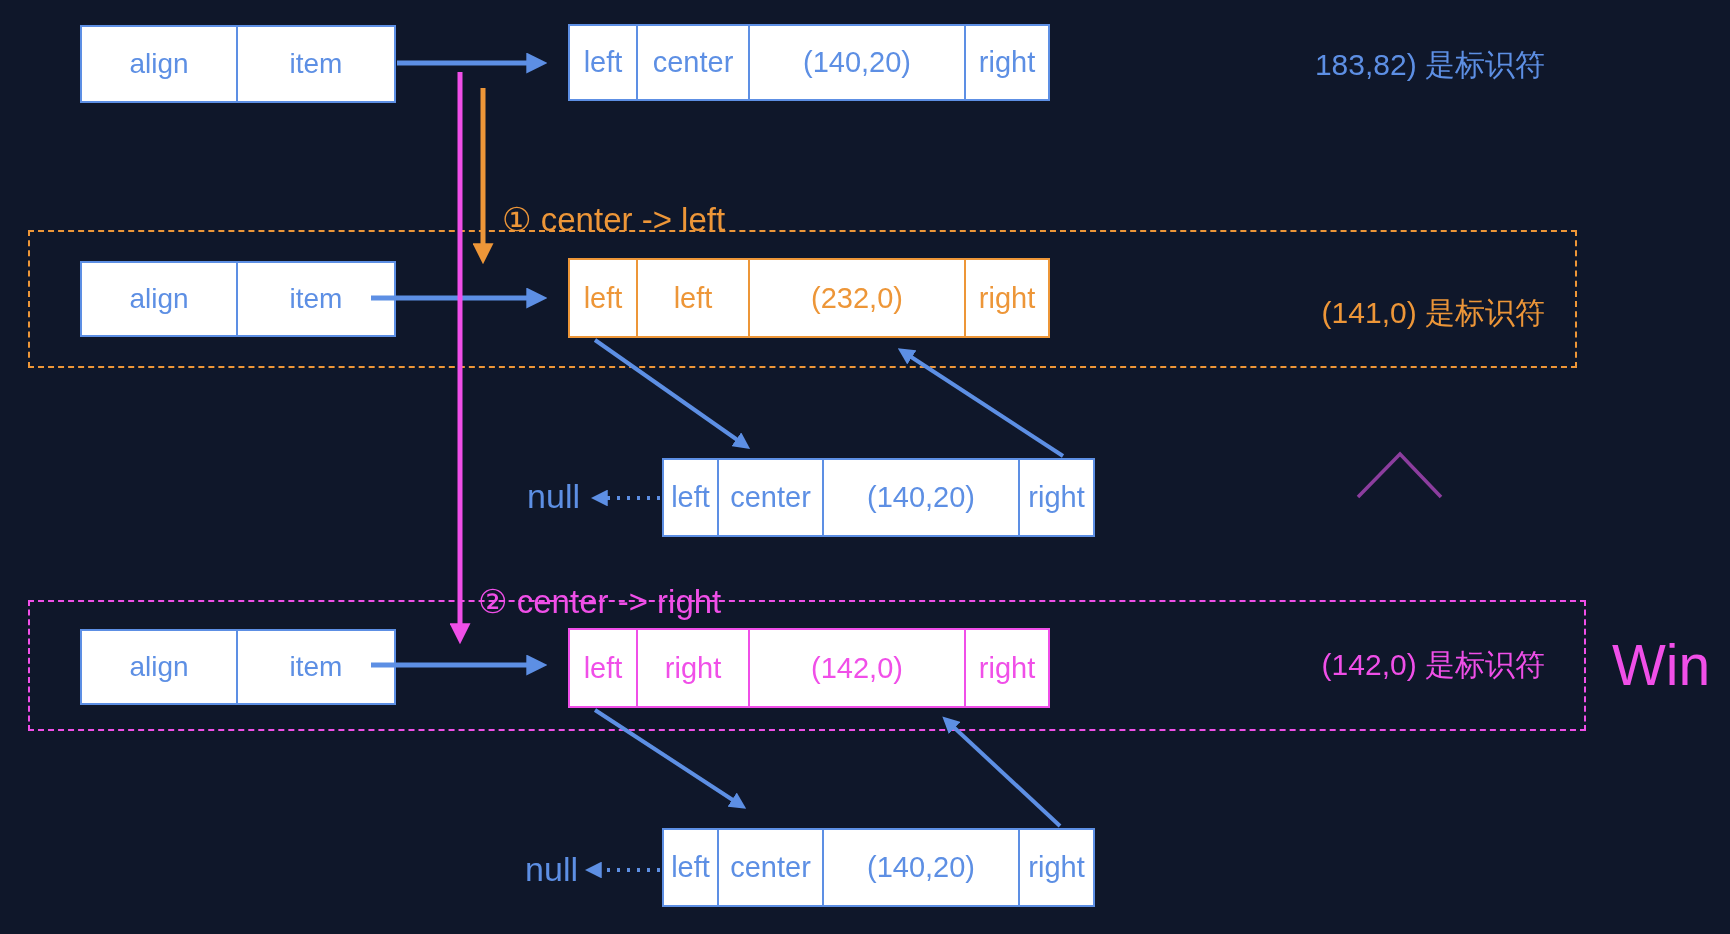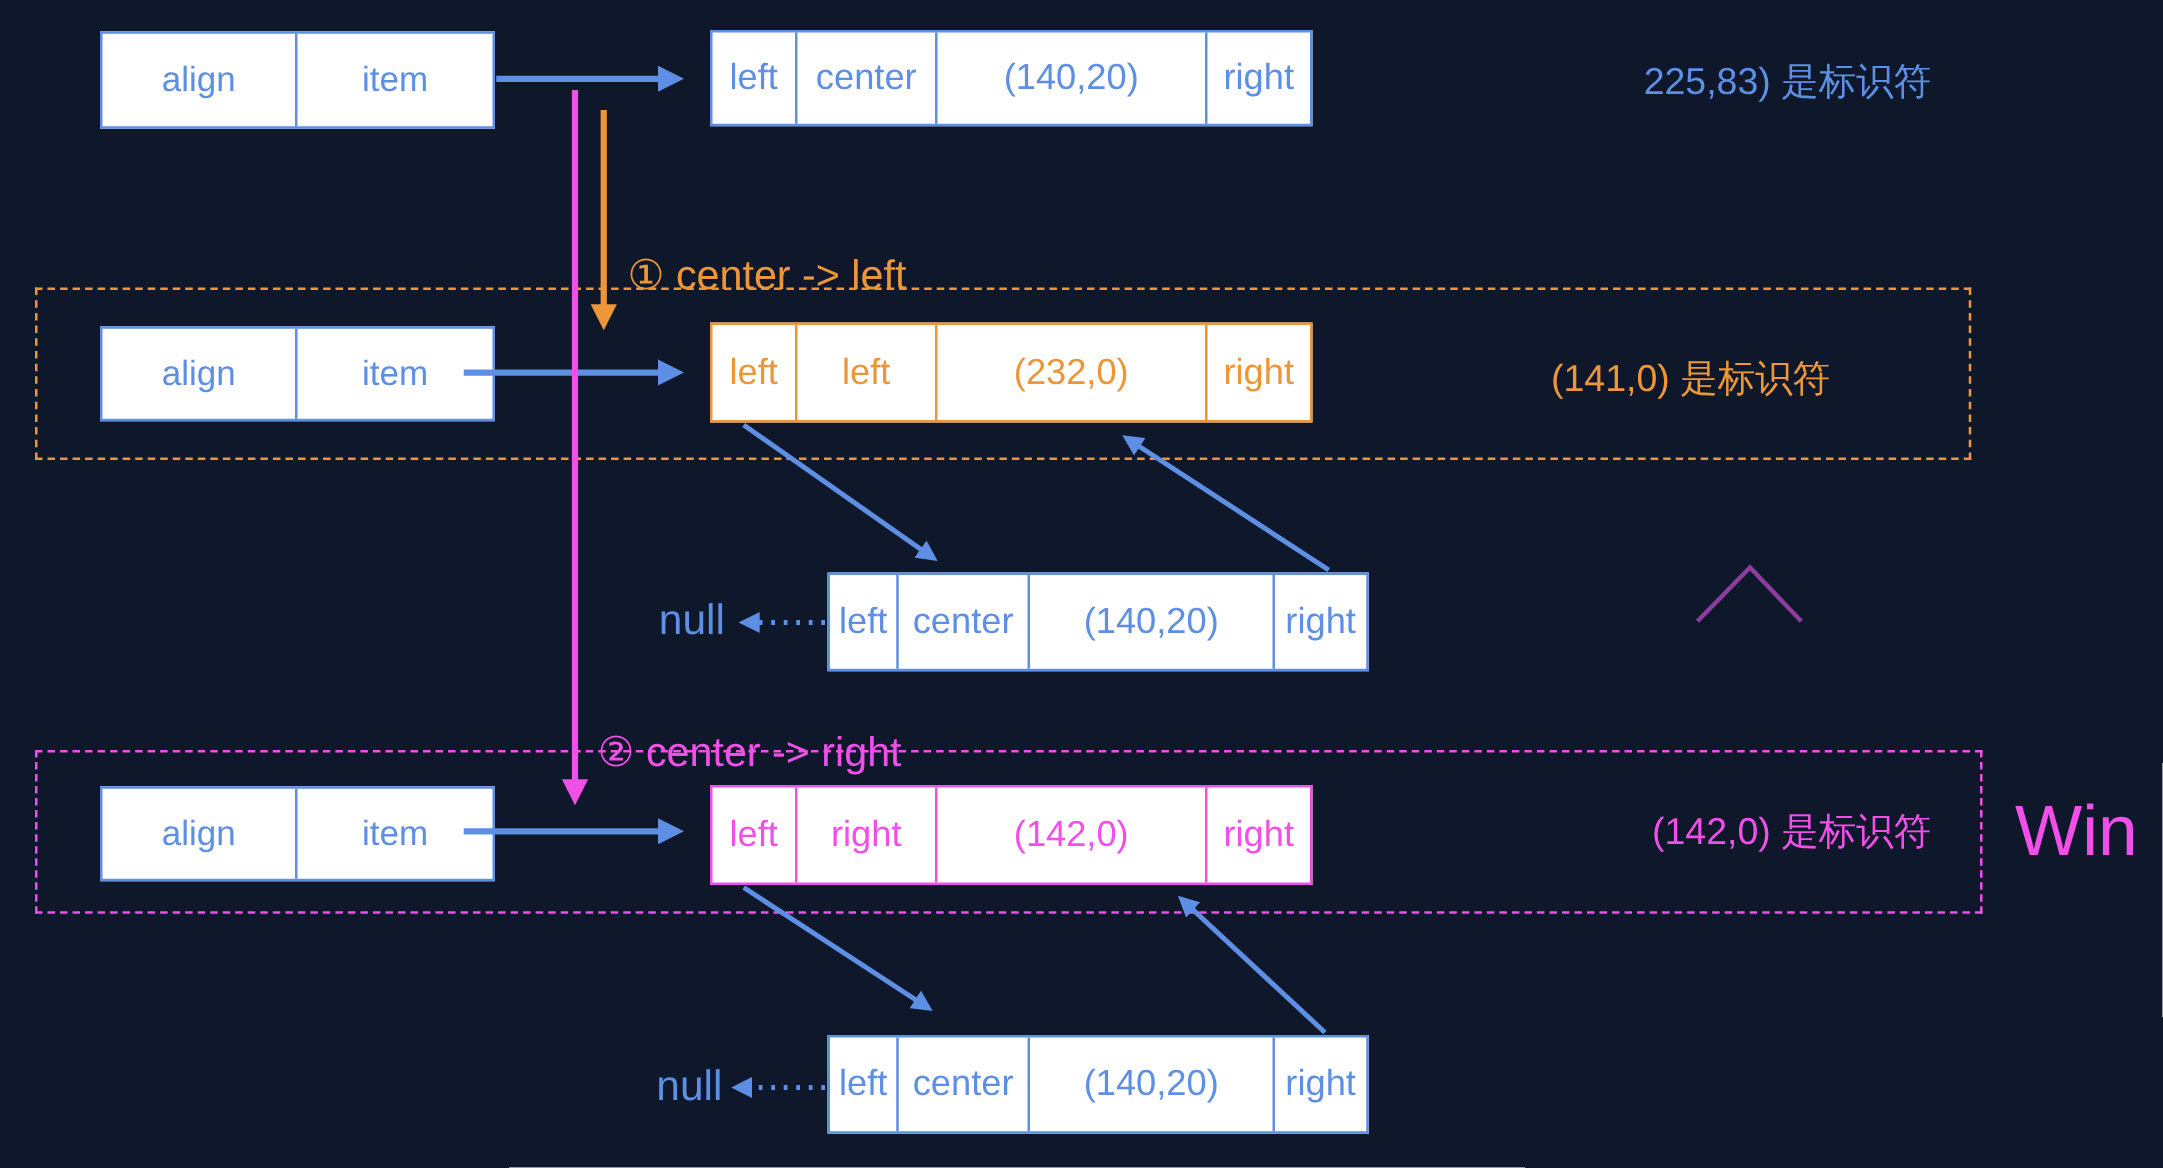--- a/index.html
+++ b/index.html
@@ -60,37 +60,37 @@
     <div class="cell">item</div>
   </div>
 
   <div class="cellbox nbox c-blue" style="left:568px;top:24px;height:77px;">
     <div class="cell w1">left</div>
     <div class="cell w2">center</div>
     <div class="cell w3">(140,20)</div>
     <div class="cell w4">right</div>
   </div>
 
-  <div class="txt note c-blue" style="left:1160px;top:45px;">225,83) 是标识符</div>
+  <div class="txt note c-blue" style="left:1160px;top:45px;">183,82) 是标识符</div>
 
   <div class="txt step c-orange" style="left:502px;top:160px;">① center -&gt; left</div>
 
   <div class="cellbox pbox c-blue" style="left:80px;top:261px;height:76px;">
     <div class="cell">align</div>
     <div class="cell">item</div>
   </div>
 
   <div class="cellbox nbox c-orange" style="left:568px;top:258px;height:80px;">
     <div class="cell w1">left</div>
     <div class="cell w2">left</div>
     <div class="cell w3">(232,0)</div>
     <div class="cell w4">right</div>
   </div>
 
-  <div class="txt note c-orange" style="left:1160px;top:283px;text-align:center;">(141,0) 是标识符</div>
+  <div class="txt note c-orange" style="left:1160px;top:293px;">(141,0) 是标识符</div>
 
   <div class="txt nulltxt" style="left:460px;top:477px;">null</div>
   <div class="cellbox sbox c-blue" style="left:662px;top:458px;height:79px;">
     <div class="cell w1">left</div>
     <div class="cell w2">center</div>
     <div class="cell w3">(140,20)</div>
     <div class="cell w4">right</div>
   </div>
 
   <div class="txt step c-magenta" style="left:478px;top:542px;text-align:center;">② center -&gt; right</div>

